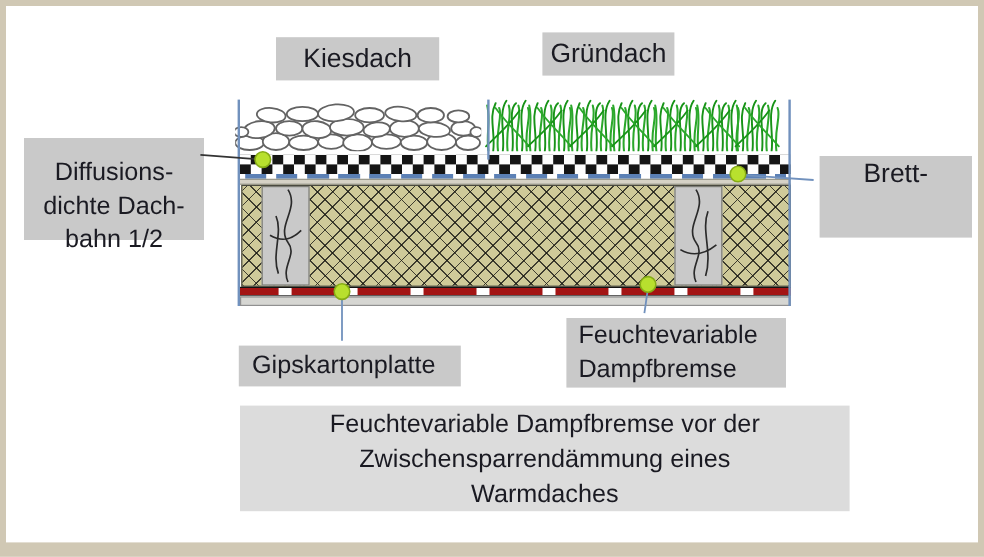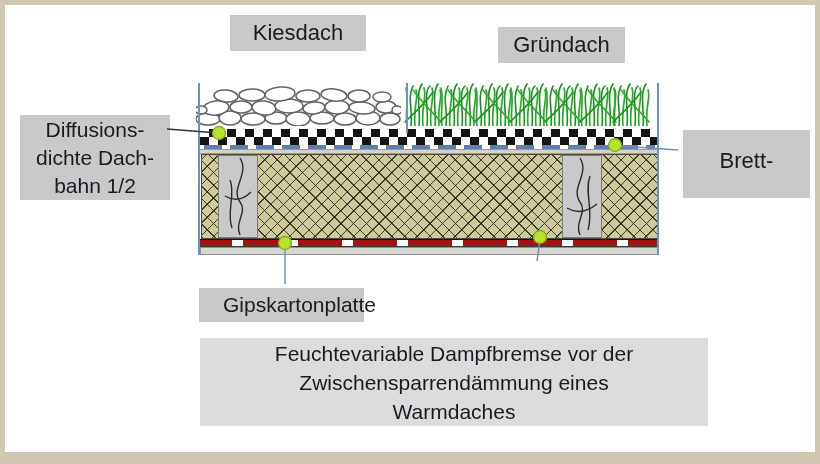--- a/index.html
+++ b/index.html
@@ -10,23 +10,23 @@
   }
   *{margin:0;padding:0;box-sizing:border-box;}
   html,body{width:820px;height:464px;}
   body{font-family:"Liberation Sans",sans-serif;color:var(--text);position:relative;
        background:var(--frame);overflow:hidden;}
   .content{position:absolute;left:5px;top:5px;width:810px;height:447px;background:#ffffff;}
   .abs{position:absolute;}
   .label-box{background:var(--label-bg);color:var(--text);text-align:center;}
   .multiline{white-space:pre-line;}
   .lbl-top{width:136px;height:36px;line-height:36px;font-size:22px;}
-  .lbl-diffusion{left:15px;top:110px;width:150px;height:85px;font-size:21px;line-height:28px;padding-top:1px;}
-  .lbl-brett{left:678px;top:125px;width:127px;height:68px;font-size:22px;line-height:30px;padding-top:16px;}
-  .lbl-gips{left:194px;top:283px;width:165px;height:34px;font-size:21px;line-height:34px;text-align:left;padding-left:24px;}
+  .lbl-diffusion{left:15px;top:110px;width:150px;height:85px;font-size:21px;line-height:28px;padding-top:15px;}
+  .lbl-brett{left:678px;top:125px;width:127px;height:68px;font-size:22px;line-height:30px;padding-top:0;}
+  .lbl-gips{left:194px;top:283px;width:185px;height:34px;font-size:21px;line-height:34px;text-align:left;padding-left:11px;}
   .lbl-feuchte{left:467px;top:260px;width:183px;height:58px;font-size:21px;line-height:28px;text-align:left;padding:1px 0 0 10px;}
   .caption-box{left:195px;top:333px;width:508px;height:88px;background:var(--caption-bg);
        font-size:21px;line-height:29px;text-align:center;padding-top:1px;}
   .wavy{text-decoration:underline;text-decoration-style:wavy;text-decoration-color:var(--spellcheck-red);
        text-decoration-thickness:1px;text-underline-offset:3px;}
   
   .checker{left:195px;top:124px;width:459px;height:16px;
        background:repeating-conic-gradient(#141414 0% 25%, #fdfdfd 0% 50%);
        background-size:18px 16px;}
   .blueband{left:195px;top:140px;width:459px;height:4px;
@@ -45,22 +45,22 @@
        background-position:-12px 0;border-top:1px solid #141414;border-bottom:1px solid #3c3c3c;}
   .grayband{left:195px;top:242px;width:459px;height:8px;background:#d6d6d2;border:1px solid #909090;}
   .vline{width:2px;background:var(--connector-blue);}
   svg{display:block;}
 </style>
 </head>
 <body>
 
 <div class="content">
 
-  <div class="abs label-box lbl-top" style="left:225px;top:10px;">Kiesdach</div>
-  <div class="abs label-box lbl-top" style="left:447px;top:22px;width:127px;margin-left:46px;">Gründach</div>
+  <div class="abs label-box lbl-top" style="left:225px;top:26px;">Kiesdach</div>
+  <div class="abs label-box lbl-top" style="left:447px;top:22px;width:110px;">Gründach</div>
 
   <svg class="abs" style="left:191px;top:79px;" width="205" height="42" viewBox="0 0 205 42">
     <g fill="#ffffff" stroke="#636363" stroke-width="1.5">
       <ellipse cx="12" cy="35" rx="12" ry="6"></ellipse>
         <ellipse cx="34" cy="34" rx="11" ry="7"></ellipse>
       <ellipse cx="57" cy="35" rx="12" ry="6"></ellipse>
         <ellipse cx="80" cy="34" rx="11" ry="6"></ellipse>
       <ellipse cx="102" cy="35" rx="12" ry="7"></ellipse>
         <ellipse cx="126" cy="34" rx="12" ry="6"></ellipse>
       <ellipse cx="149" cy="35" rx="11" ry="6"></ellipse>
@@ -145,20 +145,22 @@
   <div class="abs label-box lbl-diffusion multiline">Diffusions-
 dichte Dach-
 bahn 1/2</div>
 
   <div class="abs label-box lbl-brett">
     <div>Brett-</div>
   </div>
 
   <div class="abs label-box lbl-gips">Gipskartonplatte</div>
 
+  <div class="abs label-box lbl-feuchte multiline">Feuchtevariable
+Dampfbremse</div>
 
   <div class="abs caption-box multiline">Feuchtevariable Dampfbremse vor der
 Zwischensparrendämmung eines
 Warmdaches</div>
 </div>
 
 <svg class="abs" style="left:0;top:0;pointer-events:none;" width="820" height="464" viewBox="0 0 820 464">
   <line x1="167" y1="129" x2="218" y2="133" stroke="#333333" stroke-width="1.5"></line>
   <line x1="620" y1="146" x2="678" y2="150" stroke="#7191bd" stroke-width="1.5"></line>
   <line x1="285" y1="245" x2="285" y2="284" stroke="#7191bd" stroke-width="1.5"></line>

